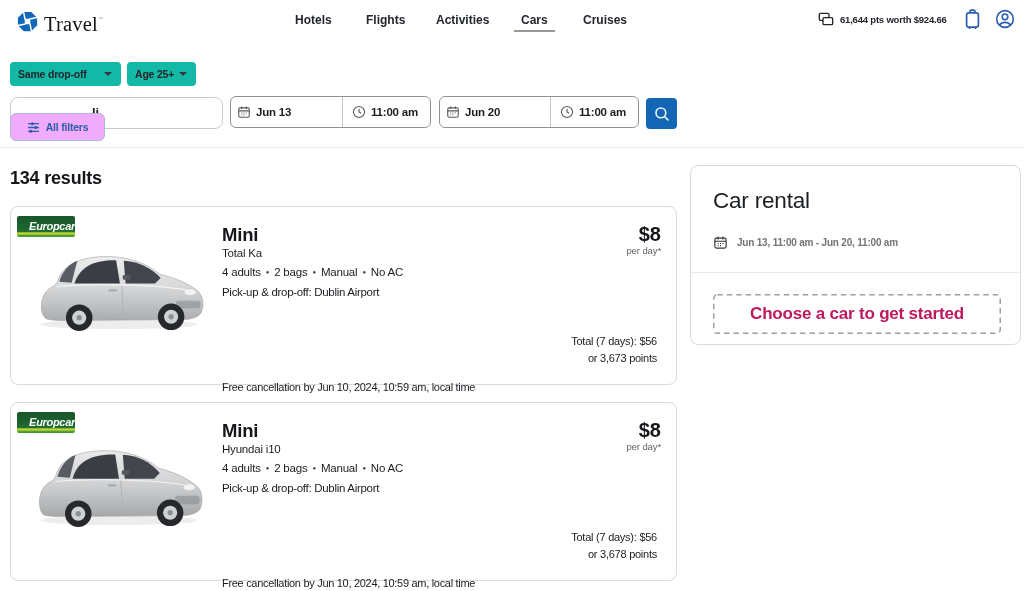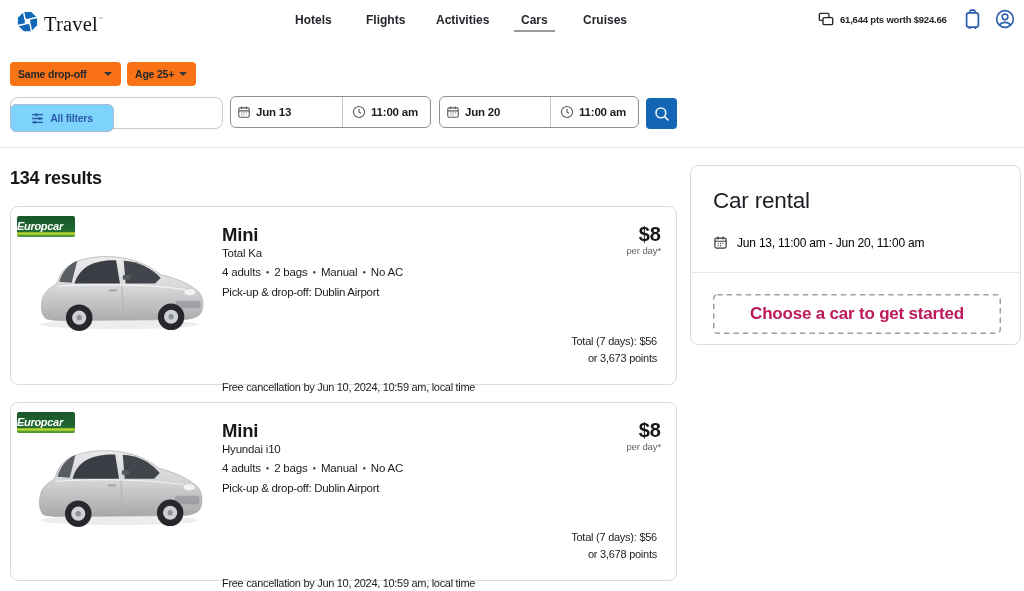--- a/index.html
+++ b/index.html
@@ -11,30 +11,30 @@
   
   .brand { left:17px; top:8px; display:flex; align-items:center; gap:6px; }
   .brand-text { font-family:"Liberation Serif", serif; font-size:20.5px; color:#141414; letter-spacing:0.2px; line-height:22px; }
   .brand-tm { font-size:5px; color:#999; vertical-align:11px; letter-spacing:0; }
   .nav-item { top:12px; font-size:12px; font-weight:700; color:#23262b; letter-spacing:0; line-height:16px; cursor:pointer; white-space:nowrap; }
   .cars-underline { left:514px; top:30px; width:41px; height:1.5px; background:#97999d; }
   .rewards-row { left:818px; top:11px; display:flex; align-items:center; gap:6px; }
   .rewards-text { font-size:9.5px; font-weight:700; color:#23262b; letter-spacing:-0.2px; white-space:nowrap; }
 
   
-  .chip { top:62px; height:24px; background:#f97316; border-radius:4px; display:flex; align-items:center; font-size:10.5px; font-weight:700; color:#23262b; letter-spacing:-0.2px; cursor:pointer; white-space:nowrap; }
+  .chip { top:62px; height:24px; background:#14b8a6; border-radius:4px; display:flex; align-items:center; font-size:10.5px; font-weight:700; color:#23262b; letter-spacing:-0.2px; cursor:pointer; white-space:nowrap; }
   .chip1 { left:10px; width:111px; padding:0 9px 0 8px; }
   .chip2 { left:127px; width:69px; padding:0 9px 0 8px; }
   .chip-label { flex:1; }
   .caret-down { width:0; height:0; border-left:4px solid transparent; border-right:4px solid transparent; border-top:4.5px solid #33363b; }
 
   
   .filters-shell { left:10px; top:97px; width:213px; height:32px; border:1px solid #c6cbd1; border-radius:8px; background:#fff; }
   .location-frag { left:92px; top:105px; font-size:13px; font-weight:700; color:#1a1d21; z-index:1; }
-  .btn-allfilters { left:10px; top:104px; width:104px; height:28px; background:#7dd3fc; border:1px solid #a9bad4; border-radius:6px; display:flex; align-items:center; justify-content:center; gap:6px; z-index:2; cursor:pointer; }
+  .btn-allfilters { left:10px; top:113px; width:95px; height:28px; background:#f0abfc; border:1px solid #a9bad4; border-radius:6px; display:flex; align-items:center; justify-content:center; gap:6px; z-index:2; cursor:pointer; }
   .btn-allfilters .lbl { font-size:10.5px; font-weight:700; color:#2b5ca8; letter-spacing:-0.2px; white-space:nowrap; }
   .btn-sort { left:99px; top:104px; width:118px; height:28px; background:#fff; border:1px solid #2f62ae; border-radius:6px; display:flex; align-items:center; padding:0 7px 0 12px; z-index:2; cursor:pointer; }
   .btn-sort .lbl { flex:1; font-size:11px; font-weight:700; color:#2b5ca8; letter-spacing:-0.5px; white-space:nowrap; }
 
   .dategroup { top:96px; height:32px; border:1px solid #8d9196; border-radius:6px; background:#fff; display:flex;text-align:center; }
   .dg1 { left:230px; width:201px; }
   .dg2 { left:439px; width:200px; }
   .dcell { display:flex; align-items:center; gap:5px; padding-left:6px; }
   .dcell.last { padding-left:9px; }
   .dcell.first { border-right:1px solid #c4c7cb; }
@@ -44,39 +44,39 @@
   .search-btn { left:646px; top:98px; width:31px; height:31px; background:#1266b3; border-radius:4px; display:flex; align-items:center; justify-content:center; cursor:pointer; }
 
   .page-divider { left:0; top:147px; width:1024px; height:1px; background:#e7e9ea; }
 
   
   .results-count { left:10px; top:168px; font-size:18px; font-weight:700; color:#15171a; letter-spacing:-0.2px; }
 
   .card { left:10px; width:667px; height:179px; background:#fff; border:1px solid #d9dbdd; border-radius:8px; }
   .card.c1 { top:206px; }
   .card.c2 { top:402px; }
-  .vendor-logo { left:6px; top:9px; width:58px; height:21px; border-radius:2px; overflow:hidden; background:linear-gradient(180deg,#19572b 0%, #1d6530 60%, #257232 76%, #c9dd30 80%, #bcd52f 85%, #57a236 92%, #3f8f33 100%); display:flex; align-items:center; justify-content:flex-start; }
+  .vendor-logo { left:6px; top:9px; width:58px; height:21px; border-radius:2px; overflow:hidden; background:linear-gradient(180deg,#19572b 0%, #1d6530 60%, #257232 76%, #c9dd30 80%, #bcd52f 85%, #57a236 92%, #3f8f33 100%); display:flex; align-items:center; justify-content:flex-end; }
   .vendor-name { font-size:11px; font-weight:700; font-style:italic; color:#ffffff; letter-spacing:-0.3px; transform:translateY(-1.5px); }
   .car-photo { left:18px; top:30px; width:180px; height:97px; }
   .car-title { left:211px; top:17px; font-size:18.5px; font-weight:700; color:#15171a; line-height:22px; letter-spacing:-0.2px; }
   .car-model { left:211px; top:40px; font-size:11.5px; color:#1a1d21; line-height:13px; letter-spacing:-0.2px; }
   .car-specs { left:211px; top:58px; font-size:11.5px; color:#1a1d21; line-height:14px; letter-spacing:-0.2px; }
   .car-specs .sep { display:inline-block; margin:0 5px; color:#3f4348; font-size:6px; vertical-align:2px; }
   .car-pickup { left:211px; top:78px; font-size:11.5px; color:#1a1d21; line-height:14px; letter-spacing:-0.3px; }
   .car-price { right:15px; top:16px; font-size:20px; font-weight:700; color:#15171a; text-align:right; line-height:23px; }
   .car-priceunit { right:15px; top:38px; font-size:9.5px; color:#5f6368; text-align:right; line-height:11px; letter-spacing:-0.1px; }
   .car-total { right:19px; top:128px; font-size:11px; color:#1a1d21; text-align:right; line-height:13px; letter-spacing:-0.25px;margin-left:45px; }
   .car-points { right:19px; top:145px; font-size:11px; color:#1a1d21; text-align:right; line-height:13px; letter-spacing:-0.25px; }
   .car-cancel { left:211px; top:145px; font-size:11px; color:#1a1d21; line-height:13px; letter-spacing:-0.3px;margin-top:29px; }
 
   
   .panel { left:690px; top:165px; width:331px; height:180px; background:#fff; border:1px solid #d9dbdd; border-radius:8px; }
   .panel-title { left:22px; top:22px; font-size:22.5px; font-weight:400; color:#1a1d21; letter-spacing:-0.2px; }
   .panel-daterow { left:22px; top:69px; display:flex; align-items:center; gap:9px; }
-  .panel-datetext { font-size:12px; font-weight:400; color:#000000; letter-spacing:-0.2px; white-space:nowrap; }
+  .panel-datetext { font-size:10px; font-weight:700; color:#737373; letter-spacing:-0.2px; white-space:nowrap; }
   .panel-divider { left:0; top:106px; width:100%; height:1px; background:#e7e9ea; }
   .panel-dashedbox { left:22px; top:128px; width:288px; height:40px; display:flex; align-items:center; justify-content:center; }
   .panel-dashedbox .dash-border { position:absolute; inset:0; width:100%; height:100%; }
   .panel-dashedtext { font-size:17px; color:#be185d; letter-spacing:-0.2px;font-weight:bold; }
 </style>
 </head>
 <body>
 
 <div class="page">
 

